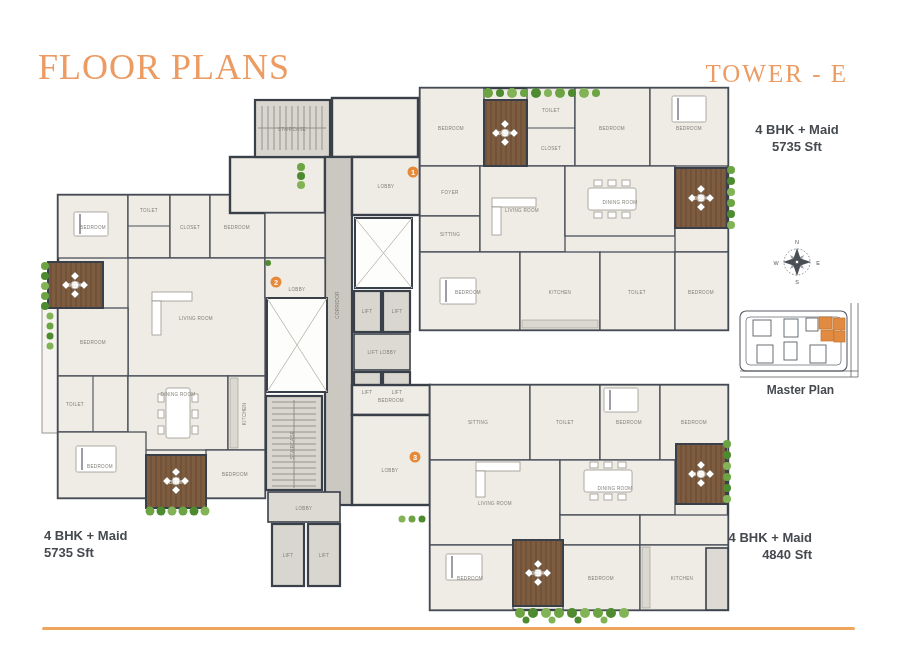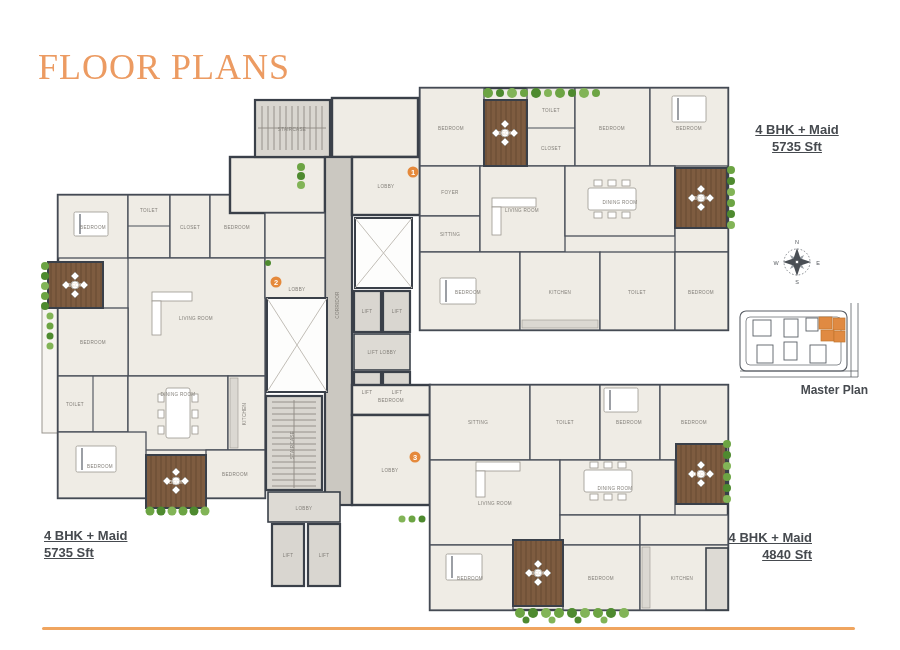--- a/index.html
+++ b/index.html
@@ -2,25 +2,25 @@
 <html><head>
 <meta charset="utf-8">
 <style>
   html,body{margin:0;padding:0;background:#ffffff;}
   .page{position:relative;width:900px;height:650px;background:#ffffff;overflow:hidden;
         font-family:"Liberation Sans",sans-serif;}
   .title{position:absolute;left:38px;top:46px;margin:0;font-family:"Liberation Serif",serif;
          font-weight:normal;font-size:36px;letter-spacing:1px;color:#EC9B62;white-space:nowrap;}
   .tower{position:absolute;left:688px;top:60px;width:160px;text-align:right;
          font-family:"Liberation Serif",serif;font-size:25px;letter-spacing:2px;color:#EC9B62;white-space:nowrap;}
-  .ulabel{position:absolute;font:bold 13px "Liberation Sans",sans-serif;color:#464A4F;line-height:17px;text-decoration:underline;}
+  .ulabel{position:absolute;font:bold 13px "Liberation Sans",sans-serif;color:#464A4F;line-height:17px;}
   .ulabel.tr{left:712px;top:121px;width:170px;text-align:center;}
   .ulabel.bl{left:44px;top:527px;text-align:left;}
   .ulabel.br{left:698px;top:529px;width:114px;text-align:right;}
-  .mp-caption{position:absolute;left:733px;top:383px;width:135px;text-align:right;
+  .mp-caption{position:absolute;left:733px;top:383px;width:135px;text-align:center;
               font:bold 12px "Liberation Sans",sans-serif;color:#464A4F;}
   .rule{position:absolute;left:42px;top:627px;width:813px;height:3px;background:#F0A55F;border-radius:2px;}
   svg{position:absolute;left:0;top:0;}
   
   .rm  {fill:#EFECE5;stroke:#3A4049;stroke-width:2.4;}
   .in  {fill:#EFECE5;stroke:#4A505A;stroke-width:1.3;}
   .inl {stroke:#4A505A;stroke-width:1.1;fill:none;}
   .core{fill:#D9D6D0;stroke:#3A4049;stroke-width:2.2;}
   .corelt{fill:#DDDAD4;stroke:#3A4049;stroke-width:1.6;}
   .cor {fill:#CBC8C1;stroke:#3A4049;stroke-width:2.2;}
@@ -46,20 +46,21 @@
   .cmp-star1{fill:#4A4F55;}
   .cmp-star2{fill:#9AA0A6;}
   .cmp-l{font-family:"Liberation Sans",sans-serif;font-size:5.5px;fill:#55595E;text-anchor:middle;}
 </style>
 </head>
 <body>
 
 <div class="page">
 
   <h1 class="title">FLOOR PLANS</h1>
+  <div class="tower">TOWER - E</div>
 
   <div class="ulabel tr">
     <div>4 BHK + Maid</div>
     <div>5735 Sft</div>
   </div>
   <div class="ulabel bl">
     <div>4 BHK + Maid</div>
     <div>5735 Sft</div>
   </div>
   <div class="ulabel br">

